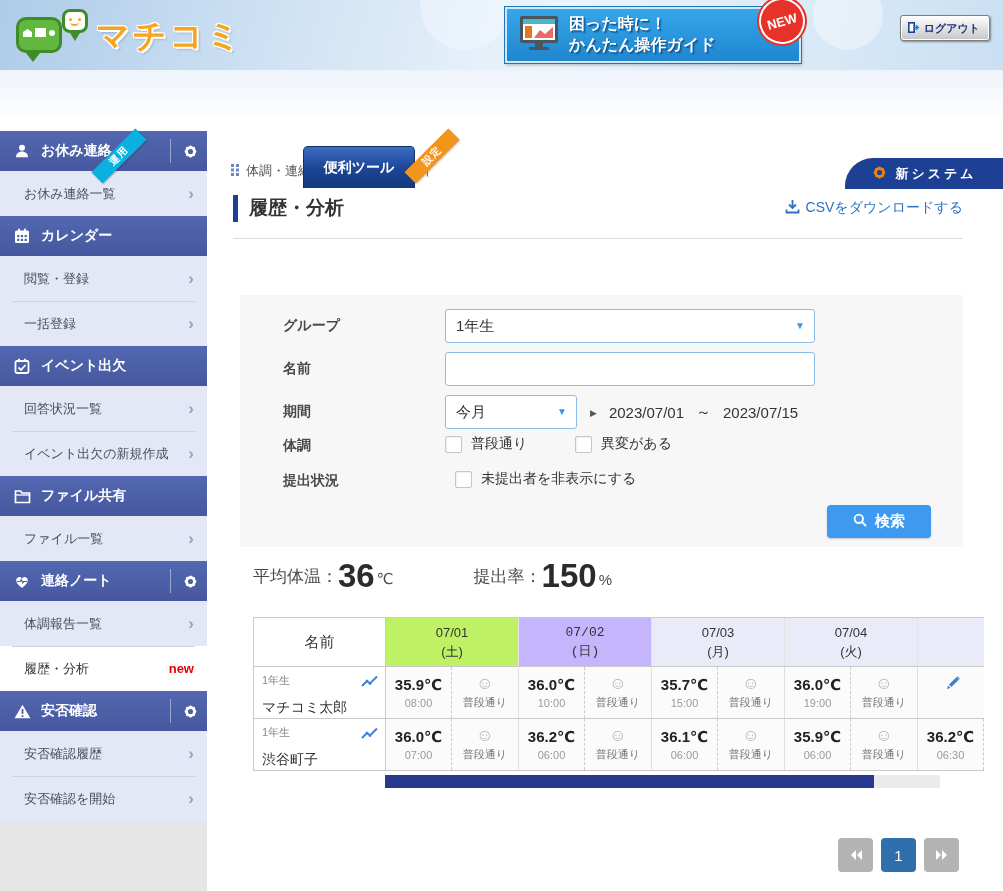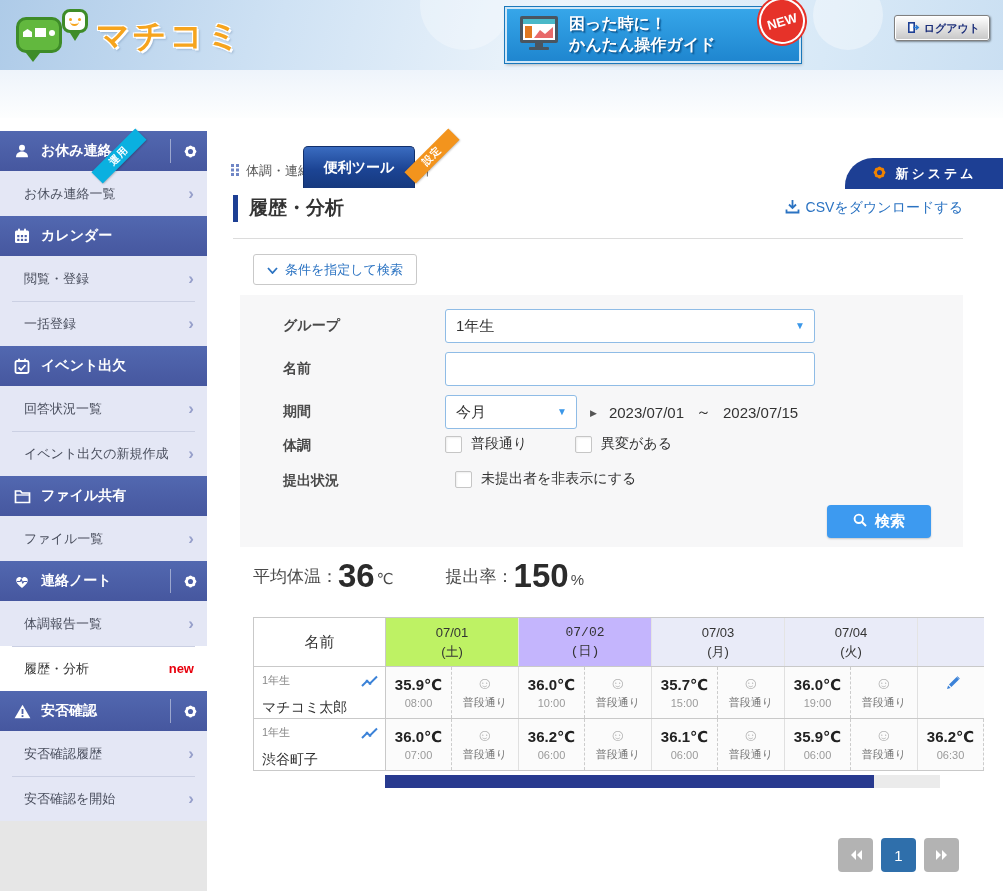--- a/index.html
+++ b/index.html
@@ -33,21 +33,21 @@
     background:linear-gradient(#36a6e9,#1f86cf); border:2px solid #cfe7f8; box-shadow:0 0 0 1px #1a78bb,1px 2px 3px rgba(0,0,0,.25);
     display:flex; align-items:center; cursor:pointer; }
   .monitor { margin:0 10px 0 12px; flex:0 0 auto; }
   .guide-text { color:#fff; font-weight:bold; font-size:16px; line-height:1.3;
     text-shadow:1px 1px 0 #0c5a96,2px 2px 1px rgba(12,90,150,.65); }
   .new-badge { position:absolute; right:-6px; top:-11px; width:46px; height:46px; border-radius:50%;
     background:#e63229; border:2px solid #fff; box-shadow:0 0 0 2px #e63229;
     color:#fff; font-weight:bold; font-size:13px; display:flex; align-items:center; justify-content:center;
     transform:rotate(-16deg); }
 
-  .logout-btn { position:absolute; right:13px; top:15px; height:26px; padding:0 9px 0 12px;
+  .logout-btn { position:absolute; right:13px; top:15px; height:26px; padding:0 9px 0 6px;
     display:flex; align-items:center; gap:4px; background:linear-gradient(#ffffff,#c6c6c6);
     border:1px solid #808080; border-radius:3px; box-shadow:1px 1px 2px rgba(0,0,0,.4),inset 0 0 0 1px #fff;
     font-size:11px; font-weight:bold; color:#1c2f7a; cursor:pointer; }
 
   
   .navzone { position:absolute; top:70px; left:0; width:100%; height:48px; background:linear-gradient(#eef4fb,#fdfefe); }
   .tab, .tab-grp { position:absolute; top:80px; height:38px; background:linear-gradient(#ffffff,#dadada);
     border:1px solid #b2b2b2; border-bottom:none; border-radius:5px 5px 0 0; }
   .tab { display:flex; align-items:center; justify-content:center; font-size:14px; font-weight:bold; color:#3a3a3a; cursor:pointer; }
   #tab-top { left:8px; width:80px; }
@@ -111,21 +111,21 @@
   .period-extra { position:absolute; left:350px; top:108px; display:flex; align-items:center; gap:12px; font-size:15px; color:#333; }
   .tri { font-size:9px; color:#555; }
   .cb { position:absolute; display:flex; align-items:center; gap:9px; font-size:14px; color:#333; }
   .cb .box { width:17px; height:17px; background:#fff; border:1px solid #c6c6c6; border-radius:2px;
     box-shadow:inset 1px 1px 2px rgba(0,0,0,.07); cursor:pointer; flex:0 0 auto; }
   .search-btn { position:absolute; left:587px; top:210px; width:104px; height:33px; background:#3d9af0;
     border:none; border-radius:4px; color:#fff; font-weight:bold; font-size:15px;
     display:flex; align-items:center; justify-content:center; gap:8px; cursor:pointer;
     box-shadow:0 1px 2px rgba(0,0,0,.2); font-family:inherit; }
 
-  .stats { position:absolute; left:46px; top:428px; display:flex; align-items:flex-end; gap:52px; }
+  .stats { position:absolute; left:46px; top:428px; display:flex; align-items:flex-end; gap:80px; }
   .stat { display:flex; align-items:flex-end; }
   .stat .lb { font-size:17px; color:#4a4a4a; padding-bottom:4px; }
   .stat .vl { font-size:33px; font-weight:bold; color:#2b2b2b; line-height:1; }
   .stat .un { font-size:15px; color:#4a4a4a; padding-bottom:4px; margin-left:2px; }
 
   .tbl { position:absolute; left:46px; top:486px; width:731px; overflow:hidden; }
   .tbl-in { width:799px; border:1px solid #c9c9c9; }
   .trh { display:flex; height:48px; }
   .th-name { width:132px; background:#fff; border-right:1px solid #c9c9c9; display:flex; align-items:center;
     justify-content:center; font-size:15px; color:#333; }
@@ -419,28 +419,20 @@
           <svg width="15" height="15" viewBox="0 0 15 15">
               <path d="M7.5 1 v7 M4 5.5 L7.5 9 L11 5.5" stroke="#2b73c2" stroke-width="1.8" fill="none"></path>
               <path d="M1.5 10.5 v3 h12 v-3" stroke="#2b73c2" stroke-width="1.8" fill="none"></path>
             </svg>
         </span>
         <span>CSVをダウンロードする</span>
       </div>
     </div>
     <div class="title-divider"></div>
 
-    <div class="search-toggle">
-      <span>
-        <svg width="11" height="7" viewBox="0 0 11 7">
-            <path d="M1 1 L5.5 6 L10 1" stroke="#2b73c2" stroke-width="1.8" fill="none"></path>
-          </svg>
-      </span>
-      <span>条件を指定して検索</span>
-    </div>
 
     <div class="search-panel">
       <span class="f-label" style="top:22px">グループ</span>
       <div class="f-ctl f-select" style="top:14px">
         <span>1年生</span>
         <span class="arr">▼</span>
       </div>
 
       <span class="f-label" style="top:65px">名前</span>
       <input class="f-ctl f-input" style="top: 57px;" type="text">

